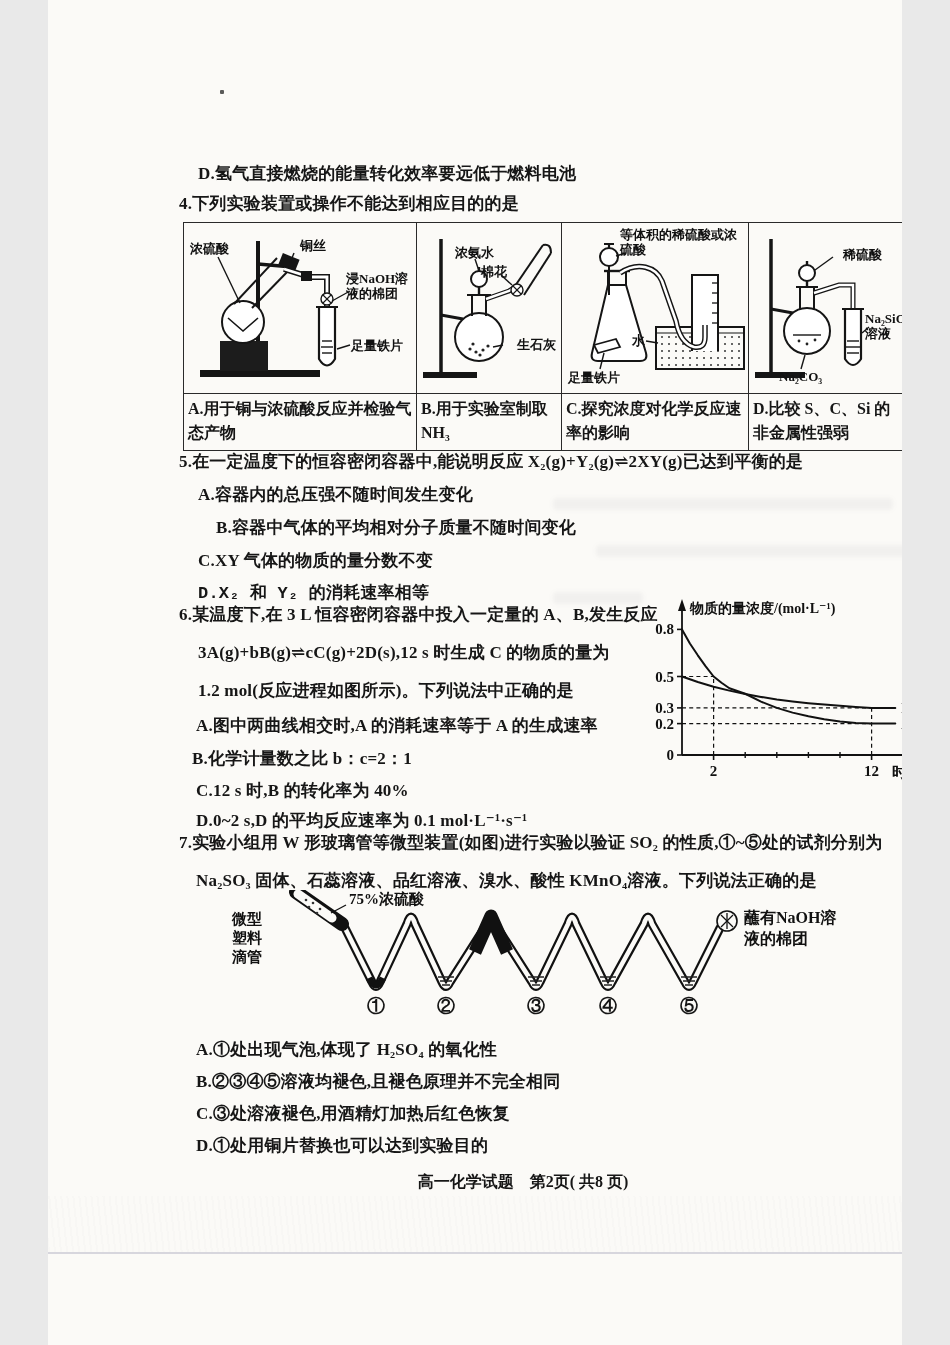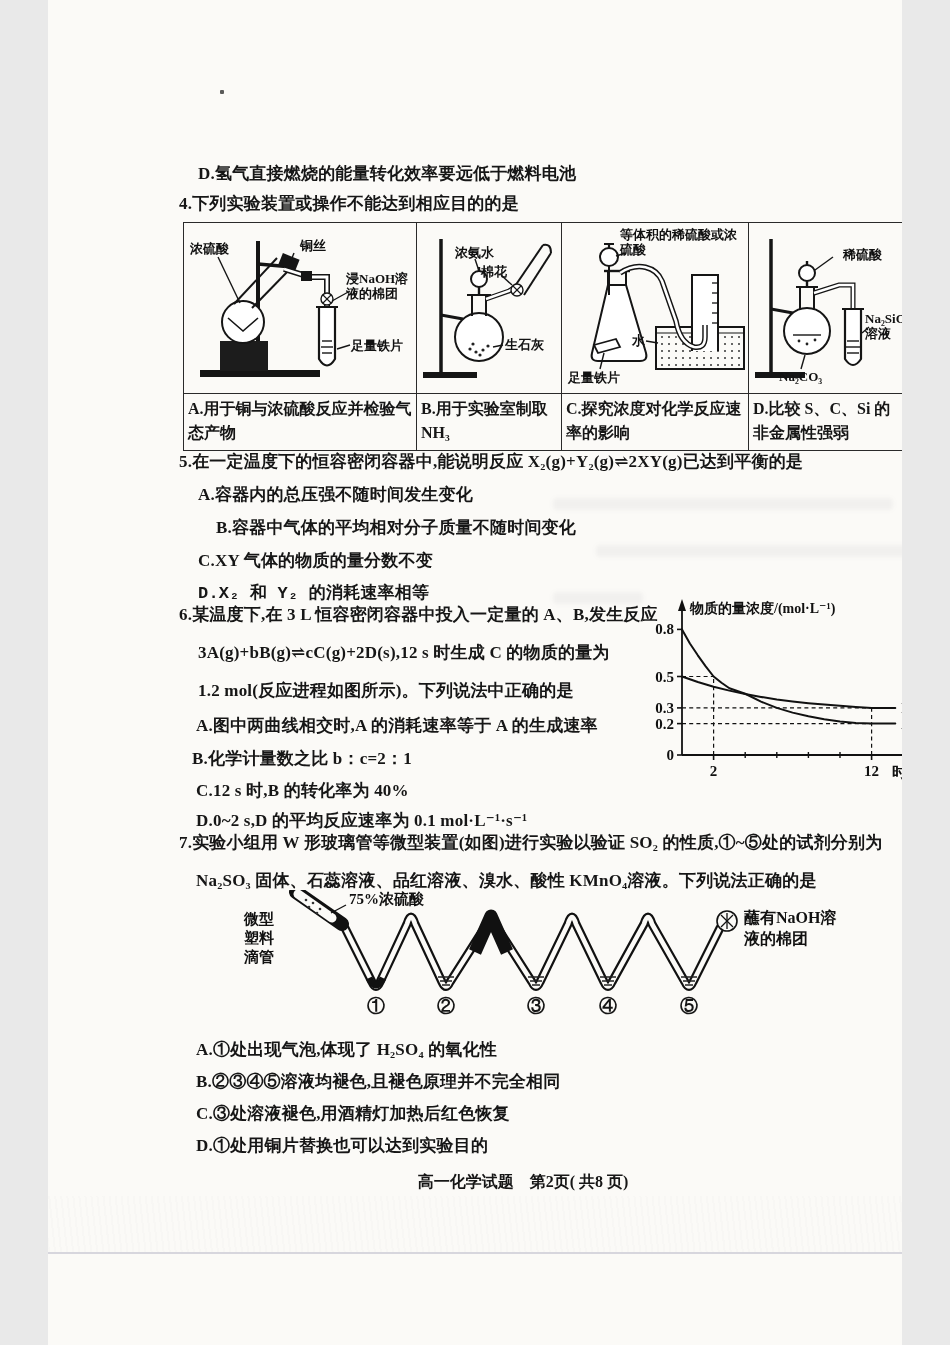--- a/index.html
+++ b/index.html
@@ -114,21 +114,21 @@
         <path d="M126 22 Q134 20 134 30" fill="none" stroke="#151515" stroke-width="2"></path>
         <circle cx="100" cy="67" r="6" fill="#fff" stroke="#151515" stroke-width="1.4"></circle>
         <line x1="96" y1="63" x2="104" y2="71" stroke="#151515" stroke-width="1.1"></line>
         <line x1="104" y1="63" x2="96" y2="71" stroke="#151515" stroke-width="1.1"></line>
         <line x1="58" y1="36" x2="62" y2="48" stroke="#151515" stroke-width="1.4"></line>
         <line x1="84" y1="52" x2="95" y2="62" stroke="#151515" stroke-width="1.4"></line>
         <line x1="86" y1="122" x2="76" y2="124" stroke="#151515" stroke-width="1.4"></line>
       </svg>
       <div class="dlabel nowrap" style="left:38px;top:22px;">浓氨水</div>
       <div class="dlabel nowrap" style="left:64px;top:41px;">棉花</div>
-      <div class="dlabel nowrap" style="left:88px;top:114px;">生石灰</div>
+      <div class="dlabel nowrap" style="left:100px;top:114px;">生石灰</div>
     </div>
 
     <div class="q4cell">
       <svg viewBox="0 0 187 170" width="187" height="170">
         <defs>
           <pattern id="cdots" width="7" height="7" patternUnits="userSpaceOnUse">
             <circle cx="2" cy="2" r="1" fill="#333"></circle>
           </pattern>
         </defs>
         <path d="M46 62 L30 130 Q28 138 36 138 L78 138 Q86 138 84 130 L64 62 Z" fill="#fff" stroke="#151515" stroke-width="2"></path>
@@ -280,21 +280,21 @@
         <circle cx="85" cy="13" r="1.3" fill="#333"></circle>
       <circle cx="92" cy="19" r="1.3" fill="#333"></circle>
         <circle cx="81" cy="17" r="1.3" fill="#333"></circle>
       <circle cx="89" cy="23" r="1.3" fill="#333"></circle>
       <circle cx="499" cy="31" r="10" fill="#fbfaf7" stroke="#111" stroke-width="1.6"></circle>
       <line x1="493" y1="25" x2="505" y2="37" stroke="#111" stroke-width="1.3"></line>
       <line x1="505" y1="25" x2="493" y2="37" stroke="#111" stroke-width="1.3"></line>
       <line x1="499" y1="23" x2="499" y2="39" stroke="#111" stroke-width="1.3"></line>
       <line x1="118" y1="15" x2="103" y2="23" stroke="#111" stroke-width="1.4"></line>
     </svg>
-    <div class="wlabel" style="left:4px;top:20px;width:36px;font-size:15px;margin-left:12px;">微型塑料滴管</div>
+    <div class="wlabel" style="left:4px;top:20px;width:36px;font-size:15px;">微型塑料滴管</div>
     <div class="wlabel nowrap" style="left:121px;top:0px;font-size:15px;">75%浓硫酸</div>
     <div class="wlabel" style="left:516px;top:18px;width:100px;font-size:16px;">蘸有NaOH溶液的棉团</div>
     <span class="wnum" style="left:139px;top:104px;">①</span>
     <span class="wnum" style="left:209px;top:104px;">②</span>
     <span class="wnum" style="left:299px;top:104px;">③</span>
     <span class="wnum" style="left:371px;top:104px;">④</span>
     <span class="wnum" style="left:452px;top:104px;">⑤</span>
   </div>
 
   <div class="line" style="left:148px;top:1038px;">A.①处出现气泡,体现了 H₂SO₄ 的氧化性</div>

